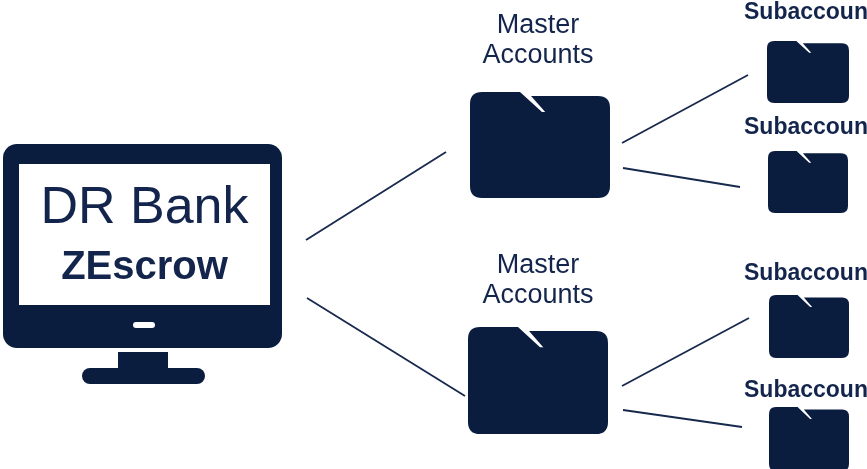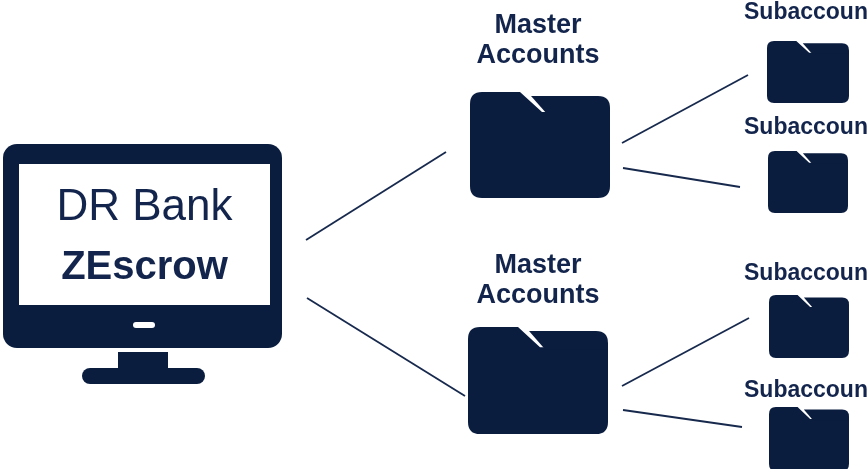--- a/index.html
+++ b/index.html
@@ -20,26 +20,26 @@
   .lines-svg{position:absolute;left:0;top:0;width:867px;height:469px;}
   .lines-svg line{stroke:var(--line);stroke-width:1.8;}
 
   .monitor{position:absolute;left:3px;top:144px;width:279px;height:240px;}
   .monitor svg{display:block;width:279px;height:240px;}
   .screen-text{
     position:absolute;left:16px;top:20px;width:251px;height:141px;
     display:flex;flex-direction:column;align-items:center;justify-content:center;
     color:var(--text);
   }
-  .screen-line1{font-size:44px;font-weight:400;line-height:42px;white-space:nowrap;}
+  .screen-line1{font-size:52px;font-weight:400;line-height:42px;white-space:nowrap;}
   .screen-line2{font-size:40px;font-weight:700;line-height:42px;white-space:nowrap;margin-top:18px;}
 
   .master-label{
     position:absolute;width:160px;text-align:center;
-    color:var(--text);font-size:27px;font-weight:700;line-height:30px;
+    color:var(--text);font-size:27px;font-weight:400;line-height:30px;
     white-space:nowrap;
   }
   .master-label.m1{left:458px;top:9px;}
   .master-label.m2{left:458px;top:249px;}
 
   .sub-label{
     position:absolute;left:744px;
     color:var(--text);font-size:23px;font-weight:700;line-height:24px;
     white-space:nowrap;
   }

